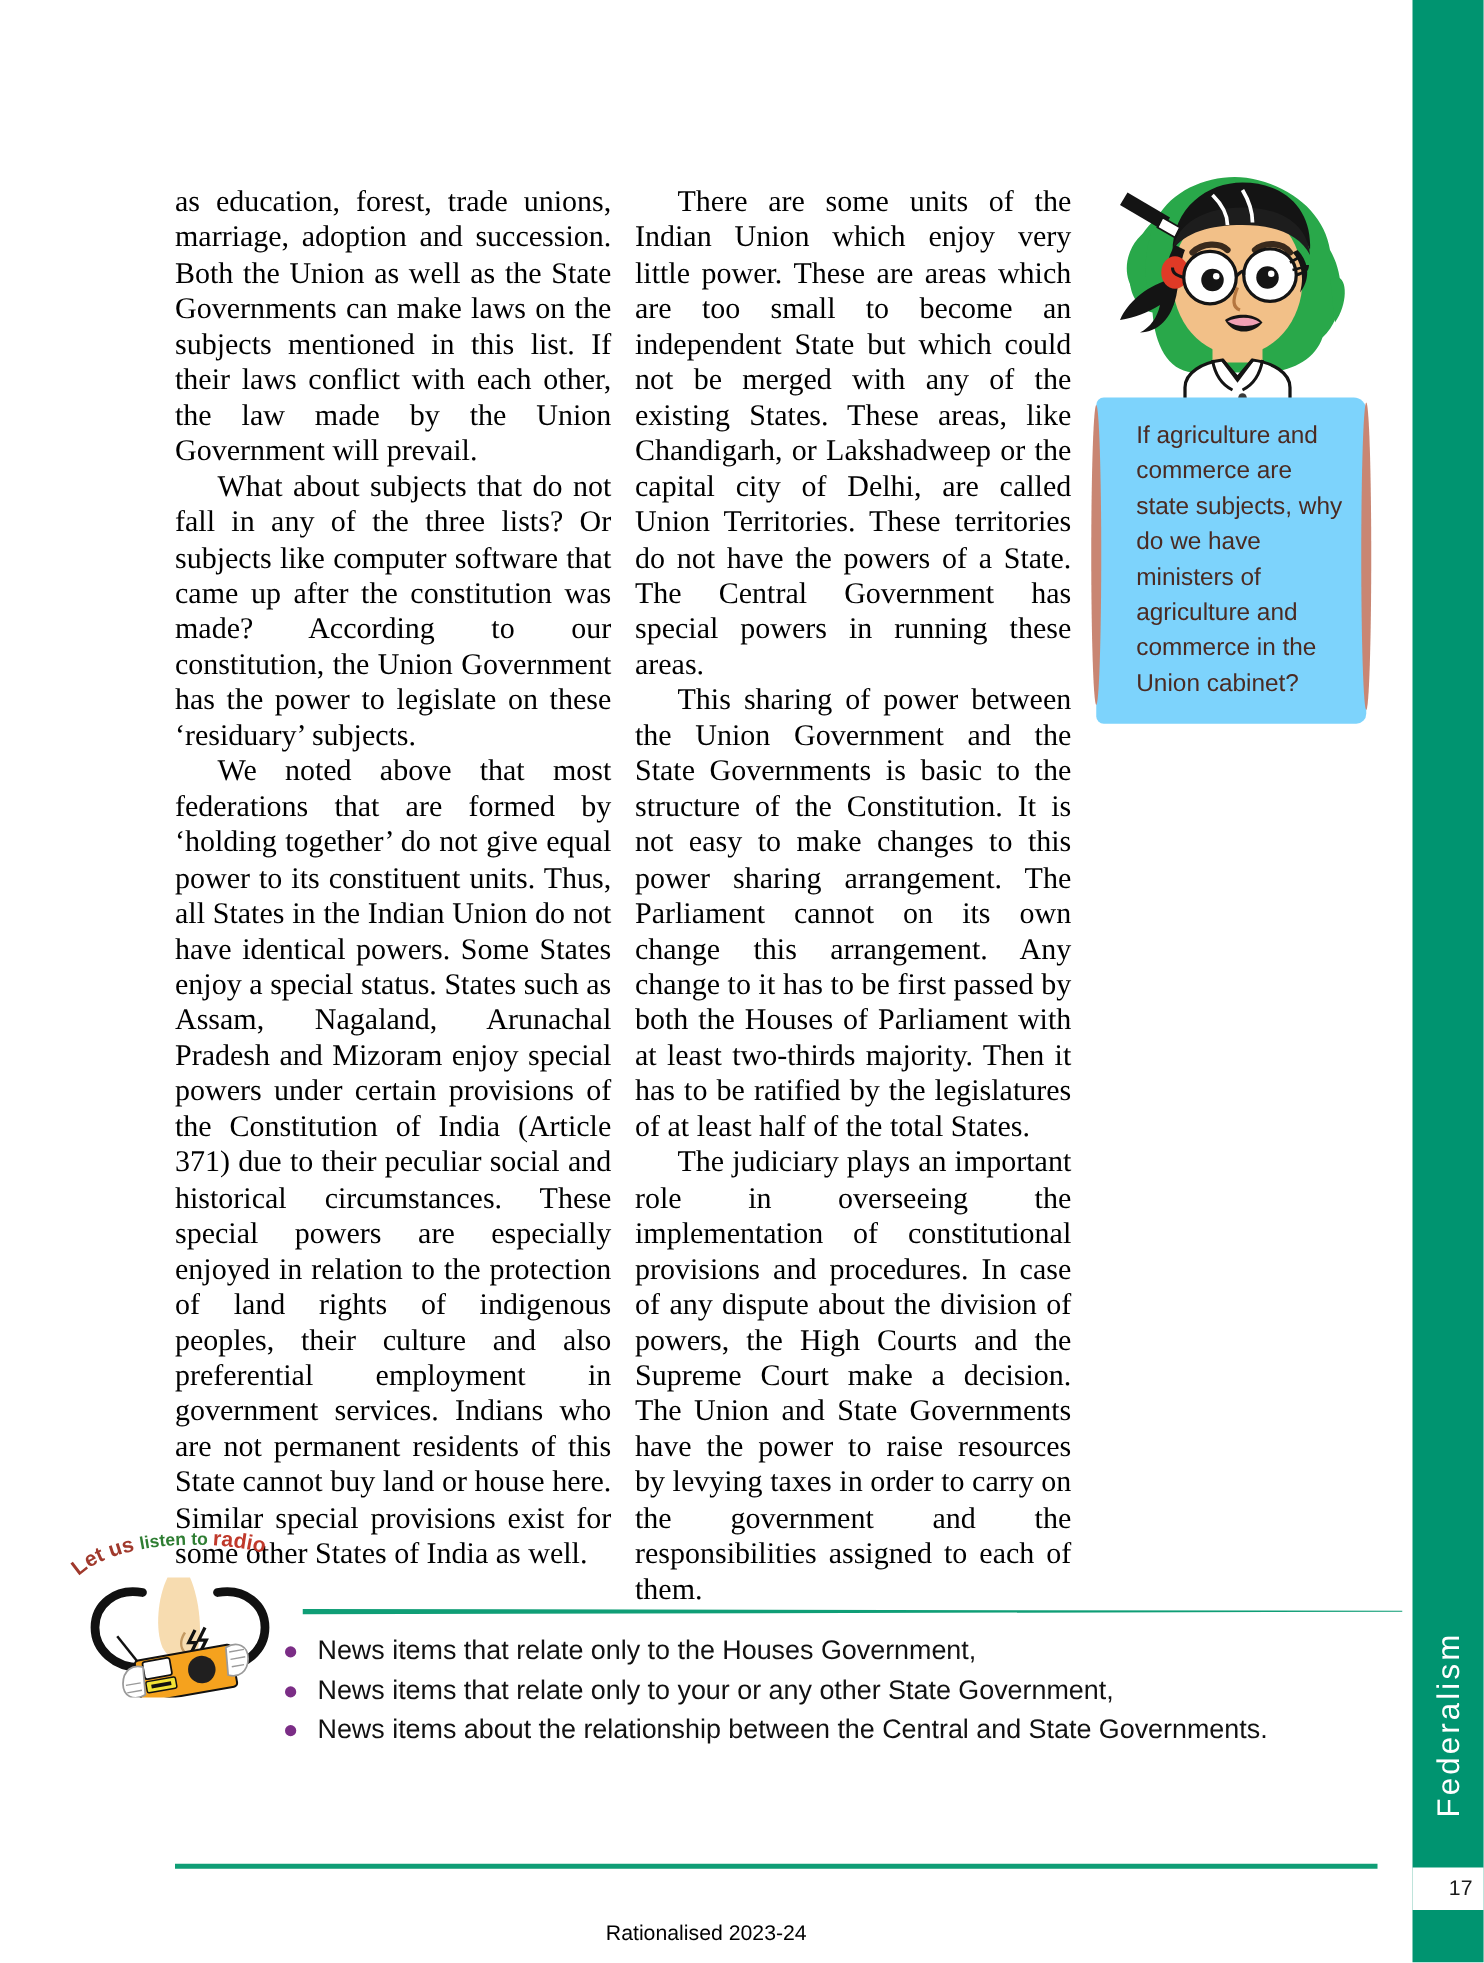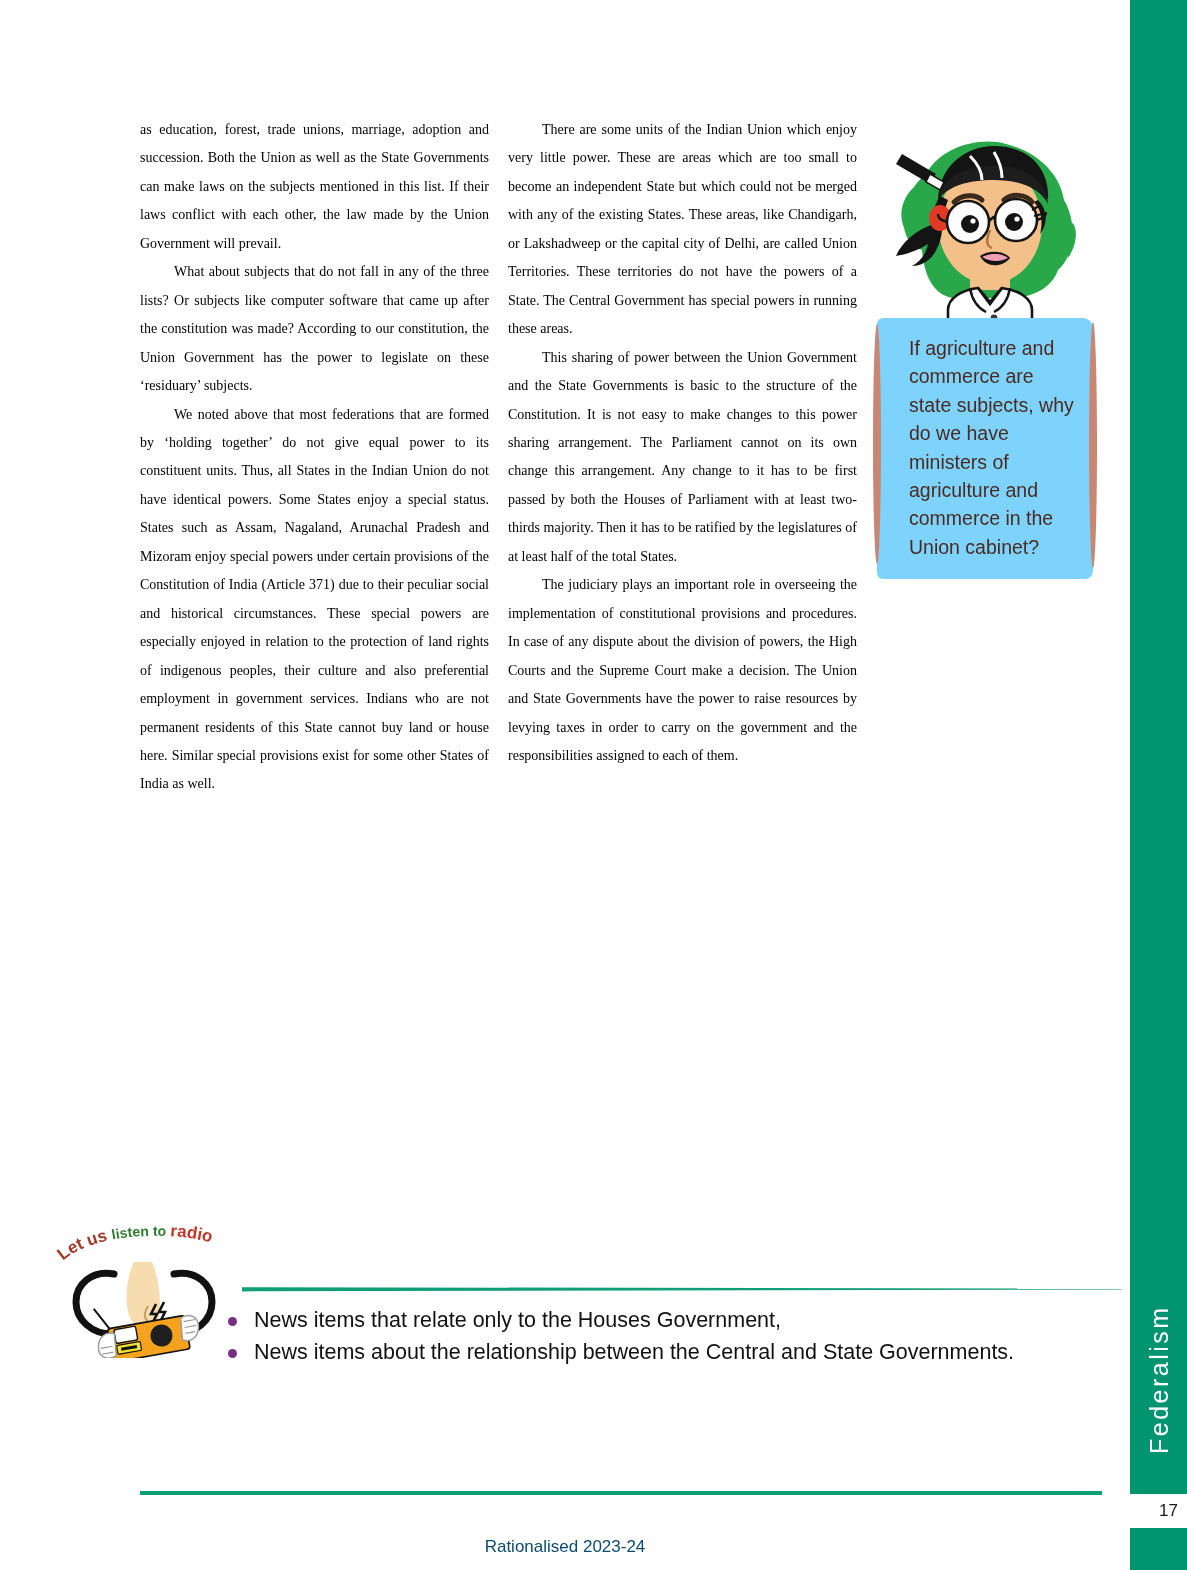--- a/index.html
+++ b/index.html
@@ -56,24 +56,24 @@
     line-height: 34px;
     text-align: right;
     font-family: "Liberation Sans", sans-serif;
     font-size: 17px;
     color: #1a1a1a;
   }
 
   
   .col {
     position: absolute;
-    top: 116px;
+    top: 148px;
     width: 349px;
     font-family: "Liberation Serif", serif;
-    font-size: 14px;
+    font-size: 24px;
     line-height: 28.45px;
     color: #000000;
     text-align: justify;
     text-justify: inter-word;
   }
   #col-left  { left: 140px; }
   #col-right { left: 508px; }
   .col p { margin: 0; }
   .col p.indent { text-indent: 34px; }
 
@@ -191,21 +191,21 @@
 
   
   #footer-note {
     position: absolute;
     left: 0;
     top: 1537px;
     width: 1130px;
     text-align: center;
     font-family: "Liberation Sans", sans-serif;
     font-size: 17px;
-    color: #0c4a6e;
+    color: #000000;
   }
 </style>
 </head>
 <body>
 
 <div id="side-bar"></div>
 <div id="side-label">Federalism</div>
 <div id="page-number-gap"></div>
 <div id="page-number">17</div>
 
@@ -325,20 +325,21 @@
     </g>
   </svg>
 
   <svg id="activity-rule-top" viewBox="0 0 880 6" preserveAspectRatio="none">
     <path d="M0 1.2 L880 2.6 L880 3.4 L0 5.4 Z" fill="#0f9e76"></path>
   </svg>
 
   <div id="activity-text">
     <ul id="activity-list">
       <li><span class="bullet"></span><span>News items that relate only to the Houses Government,</span></li>
+      <li><span class="bullet"></span><span>News items that relate only to your or any other State Government,</span></li>
       <li><span class="bullet"></span><span>News items about the relationship between the Central and State Governments.</span></li>
     </ul>
   </div>
 
   <div id="activity-rule-bottom"></div>
 </div>
 
 <div id="footer-note">Rationalised 2023-24</div>
 
 </body></html>

